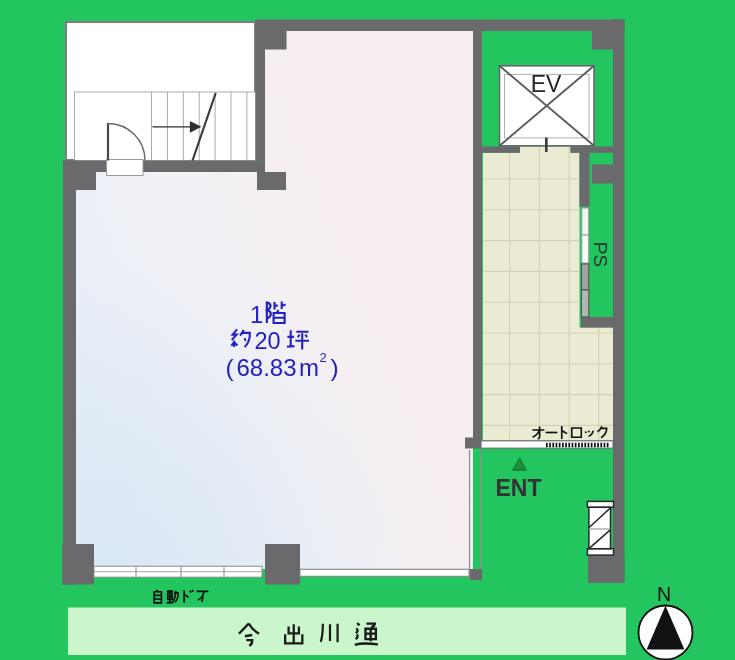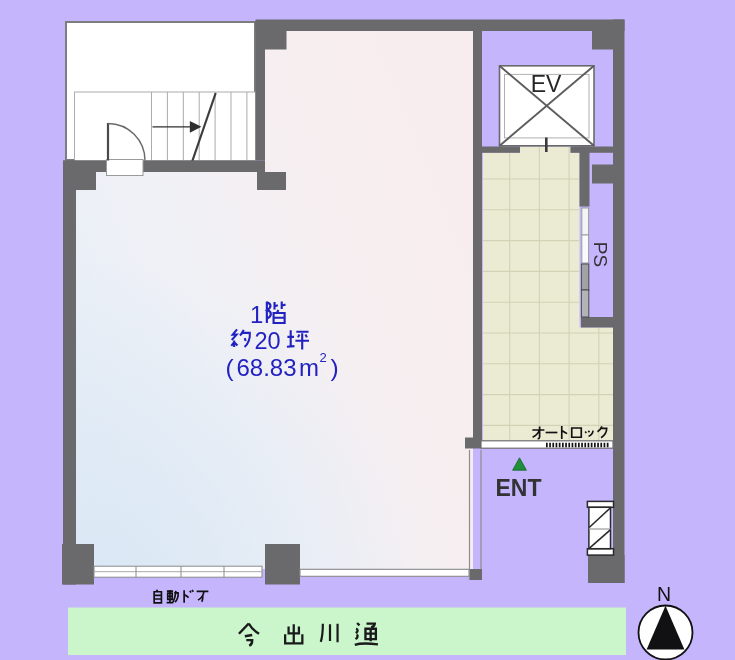--- a/index.html
+++ b/index.html
@@ -1,16 +1,16 @@
 <!DOCTYPE html>
 <html><head>
 <meta charset="utf-8">
 <style>
 html,body{margin:0;padding:0;background:#ffffff;}
-#plan{position:relative;width:735px;height:660px;background:#c4b5fd;overflow:hidden;text-align:right;}
+#plan{position:relative;width:735px;height:660px;background:#22c55e;overflow:hidden;text-align:right;}
 svg text{font-family:"Liberation Sans",sans-serif;}
 </style>
 </head>
 <body>
 <div id="plan">
 <svg width="735" height="660" viewBox="0 0 735 660">
 <defs>
 <linearGradient id="roomg" gradientUnits="userSpaceOnUse" x1="76" y1="420" x2="473" y2="260">
 <stop offset="0" stop-color="#e7eef7"></stop>
 <stop offset="0.38" stop-color="#f0f1f6"></stop>

